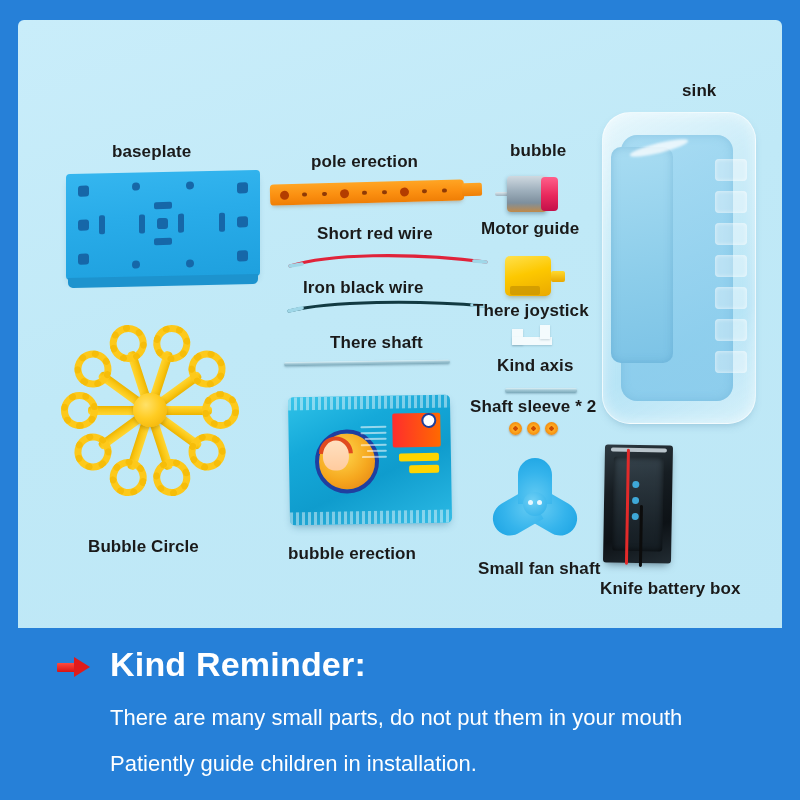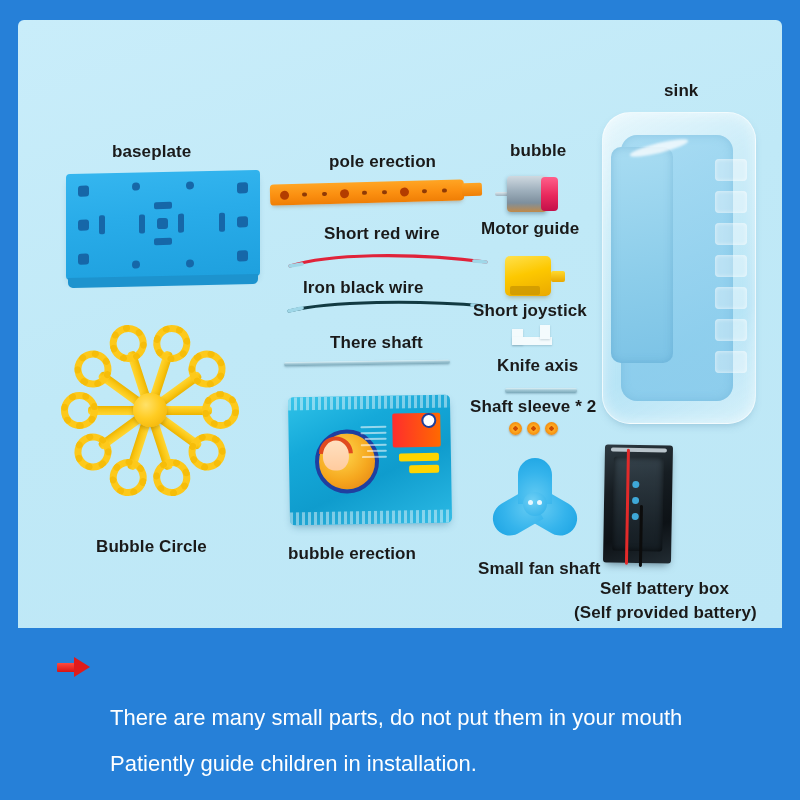--- a/index.html
+++ b/index.html
@@ -570,37 +570,37 @@
     <div class="wand-arm" style="transform: rotate(288deg);">
         <span class="stick"></span>
         <span class="ring"></span>
       </div>
     <div class="wand-arm" style="transform: rotate(324deg);">
         <span class="stick"></span>
         <span class="ring"></span>
       </div>
     <div class="wand-hub"></div>
   </div>
-  <div class="lbl" style="left:96px; top:538px;">Bubble Circle</div>
-
-  <div class="lbl" style="left:329px; top:153px;">pole erection</div>
+  <div class="lbl" style="left:88px; top:538px;">Bubble Circle</div>
+
+  <div class="lbl" style="left:311px; top:153px;">pole erection</div>
   <div class="pole">
     <span class="h big" style="left:10px;"></span>
     <span class="h small" style="left:32px;"></span>
     <span class="h small" style="left:52px;"></span>
     <span class="h big" style="left:70px;"></span>
     <span class="h small" style="left:92px;"></span>
     <span class="h small" style="left:112px;"></span>
     <span class="h big" style="left:130px;"></span>
     <span class="h small" style="left:152px;"></span>
     <span class="h small" style="left:172px;"></span>
     <span class="tip"></span>
   </div>
 
-  <div class="lbl" style="left:324px; top:225px;">Short red wire</div>
+  <div class="lbl" style="left:317px; top:225px;">Short red wire</div>
   <svg class="wire" style="left:288px; top:250px;" width="200" height="22" viewBox="0 0 200 22">
     <path d="M2,16 C40,4 120,2 198,12" stroke="#e0233a" stroke-width="3.2" fill="none" stroke-linecap="round"></path>
     <path d="M2,16 L14,14" stroke="#9fd7e8" stroke-width="3.6" stroke-linecap="round"></path>
     <path d="M186,11 L198,12" stroke="#9fd7e8" stroke-width="3.6" stroke-linecap="round"></path>
   </svg>
 
   <div class="lbl" style="left:303px; top:279px;">Iron black wire</div>
   <svg class="wire" style="left:286px; top:297px;" width="202" height="22" viewBox="0 0 202 22">
     <path d="M3,14 C45,4 130,3 199,9" stroke="#123a42" stroke-width="3.2" fill="none" stroke-linecap="round"></path>
     <path d="M3,14 L16,11" stroke="#9fd7e8" stroke-width="3.6" stroke-linecap="round"></path>
@@ -636,36 +636,36 @@
     <span class="cap"></span>
   </div>
 
   <div class="lbl" style="left:481px; top:220px;">Motor guide</div>
   <div class="clamp">
     <span class="blk"></span>
     <span class="notch"></span>
     <span class="nub"></span>
   </div>
 
-  <div class="lbl" style="left:473px; top:302px;">Short joystick</div>
+  <div class="lbl" style="left:473px; top:302px;">There joystick</div>
   <div class="joystick">
     <i style="left:0; top:4px; width:11px; height:16px;"></i>
     <i style="left:0; top:12px; width:40px; height:8px;"></i>
     <i style="left:28px; top:0; width:10px; height:14px;"></i>
   </div>
 
-  <div class="lbl" style="left:497px; top:357px;">Knife axis</div>
+  <div class="lbl" style="left:497px; top:357px;">Kind axis</div>
   <div class="rod" style="left:505px; top:388px; width:72px; height:5px;"></div>
 
   <div class="lbl" style="left:470px; top:398px;">Shaft sleeve * 2</div>
   <div class="sleeve" style="left:509px; top:422px;"></div>
   <div class="sleeve" style="left:527px; top:422px;"></div>
   <div class="sleeve" style="left:545px; top:422px;"></div>
 
-  <div class="lbl" style="left:664px; top:82px;">sink</div>
+  <div class="lbl" style="left:682px; top:82px;">sink</div>
   <div class="sink">
     <span class="well"></span>
     <span class="inner"></span>
     <span class="rib" style="top:46px;"></span>
     <span class="rib" style="top:78px;"></span>
     <span class="rib" style="top:110px;"></span>
     <span class="rib" style="top:142px;"></span>
     <span class="rib" style="top:174px;"></span>
     <span class="rib" style="top:206px;"></span>
     <span class="rib" style="top:238px;"></span>
@@ -685,24 +685,24 @@
 
   <div class="battery">
     <span class="slot"></span>
     <span class="spring"></span>
     <span class="contact" style="top:36px;"></span>
     <span class="contact" style="top:52px;"></span>
     <span class="contact" style="top:68px;"></span>
     <span class="redwire"></span>
     <span class="blackwire"></span>
   </div>
-  <div class="lbl" style="left:600px; top:580px;">Self battery box</div>
-  <div class="lbl" style="left:574px; top:604px;">(Self provided battery)</div>
+  <div class="lbl" style="left:600px; top:580px;">Knife battery box</div>
 
   <div class="footer"></div>
   <div class="arrow-icon">
     <span class="shaft"></span>
     <span class="head"></span>
   </div>
+  <div class="reminder-title">Kind Reminder:</div>
   <div class="reminder-line" style="top:751px;">Patiently guide children in installation.</div>
   <div class="reminder-line" style="top:705px;">There are many small parts, do not put them in your mouth</div>
 
 </div>
 
 </body></html>

